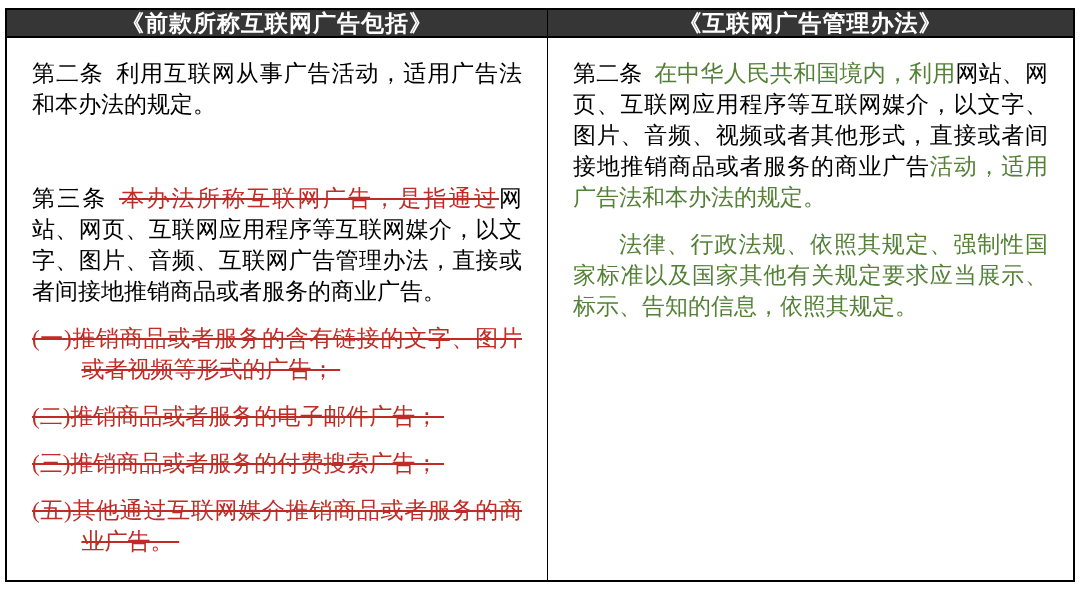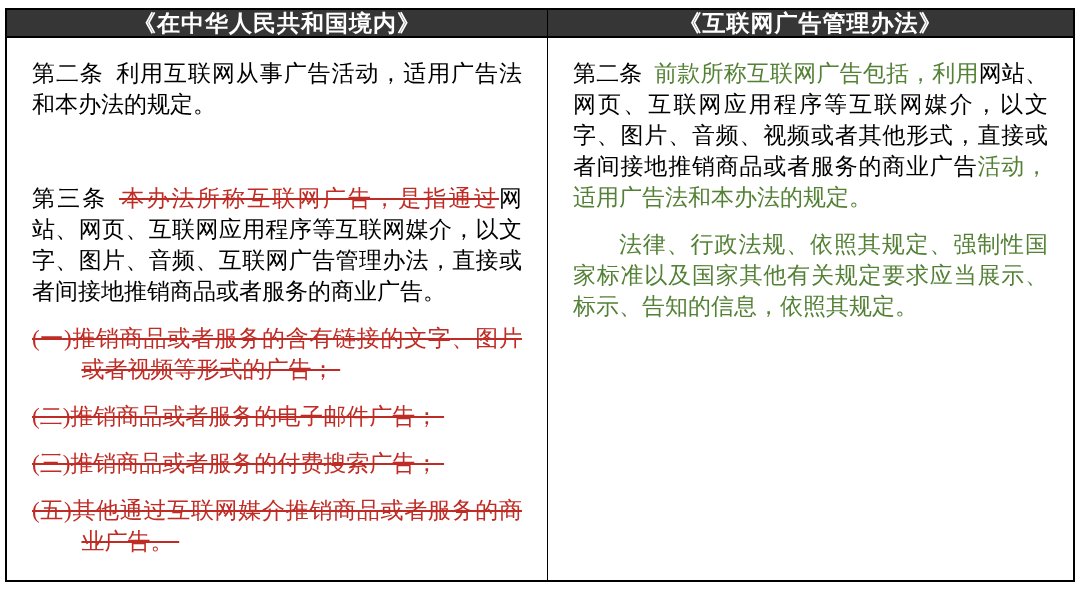--- a/index.html
+++ b/index.html
@@ -48,36 +48,36 @@
   .ins { color: var(--ins, #538135); }
   .norm { color: #000000; }
 </style>
 </head>
 <body>
 
 <div class="page">
   <div class="tbl">
 
     <div class="hcell hleft">
-      <span>《在中华人民共和国境内》</span>
+      <span>《前款所称互联网广告包括》</span>
     </div>
 
     <div class="hcell">
       <span>《互联网广告管理办法》</span>
     </div>
 
     <div class="bcell bleft">
       <p class="para"><span class="norm">第二条 利用互联网从事广告活动，适用广告法和本办法的规定。</span></p>
       <p class="para blank"></p>
       <p class="para"><span class="norm">第三条 </span><span class="del">本办法所称互联网广告，是指通过</span><span class="norm">网站、网页、互联网应用程序等互联网媒介，以文字、图片、音频、互联网广告管理办法，直接或者间接地推销商品或者服务的商业广告。</span></p>
       <p class="para hang del">(一)推销商品或者服务的含有链接的文字、图片或者视频等形式的广告；&nbsp;</p>
       <p class="para hang del">(二)推销商品或者服务的电子邮件广告；&nbsp;</p>
       <p class="para hang del">(三)推销商品或者服务的付费搜索广告；&nbsp;</p>
       <p class="para hang del">(五)其他通过互联网媒介推销商品或者服务的商业广告。&nbsp;</p>
     </div>
 
     <div class="bcell">
-      <p class="para"><span class="norm">第二条 </span><span class="ins">前款所称互联网广告包括，利用</span><span class="norm">网站、网页、互联网应用程序等互联网媒介，以文字、图片、音频、视频或者其他形式，直接或者间接地推销商品或者服务的商业广告</span><span class="ins">活动，适用广告法和本办法的规定。</span></p>
+      <p class="para"><span class="norm">第二条 </span><span class="ins">在中华人民共和国境内，利用</span><span class="norm">网站、网页、互联网应用程序等互联网媒介，以文字、图片、音频、视频或者其他形式，直接或者间接地推销商品或者服务的商业广告</span><span class="ins">活动，适用广告法和本办法的规定。</span></p>
       <p class="para indent ins">法律、行政法规、依照其规定、强制性国家标准以及国家其他有关规定要求应当展示、标示、告知的信息，依照其规定。</p>
     </div>
 
   </div>
 </div>
 
 </body></html>

